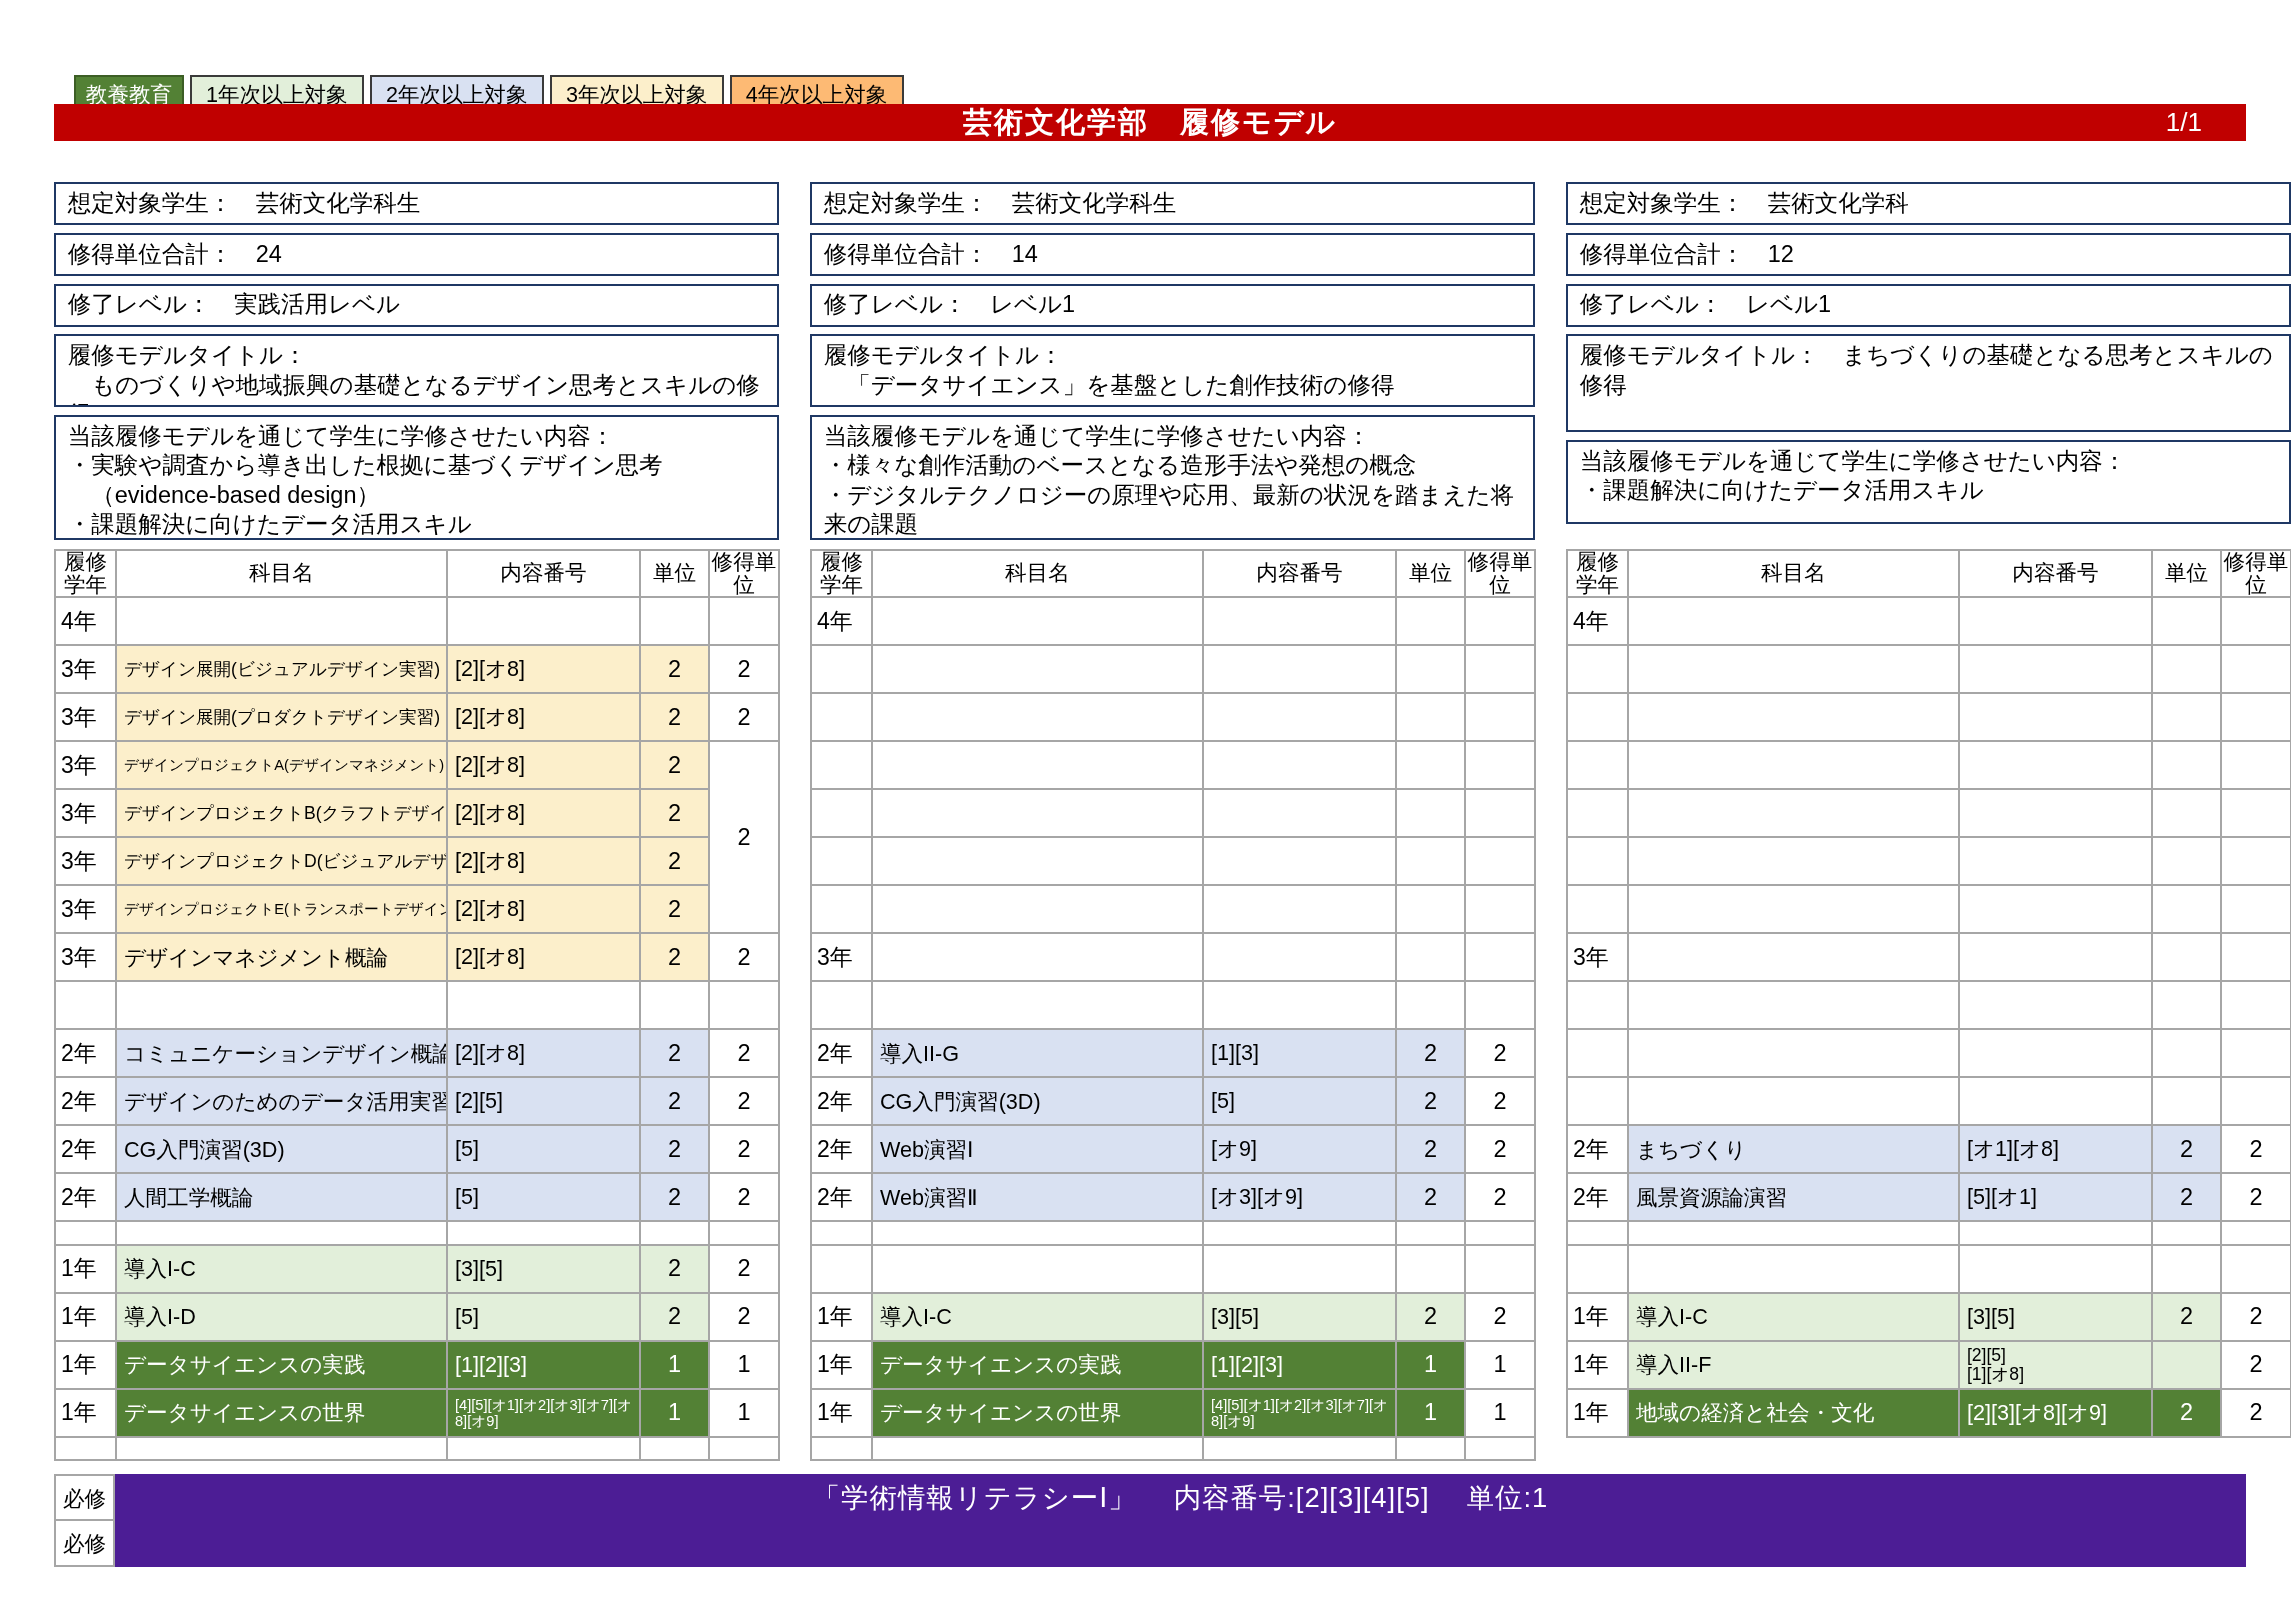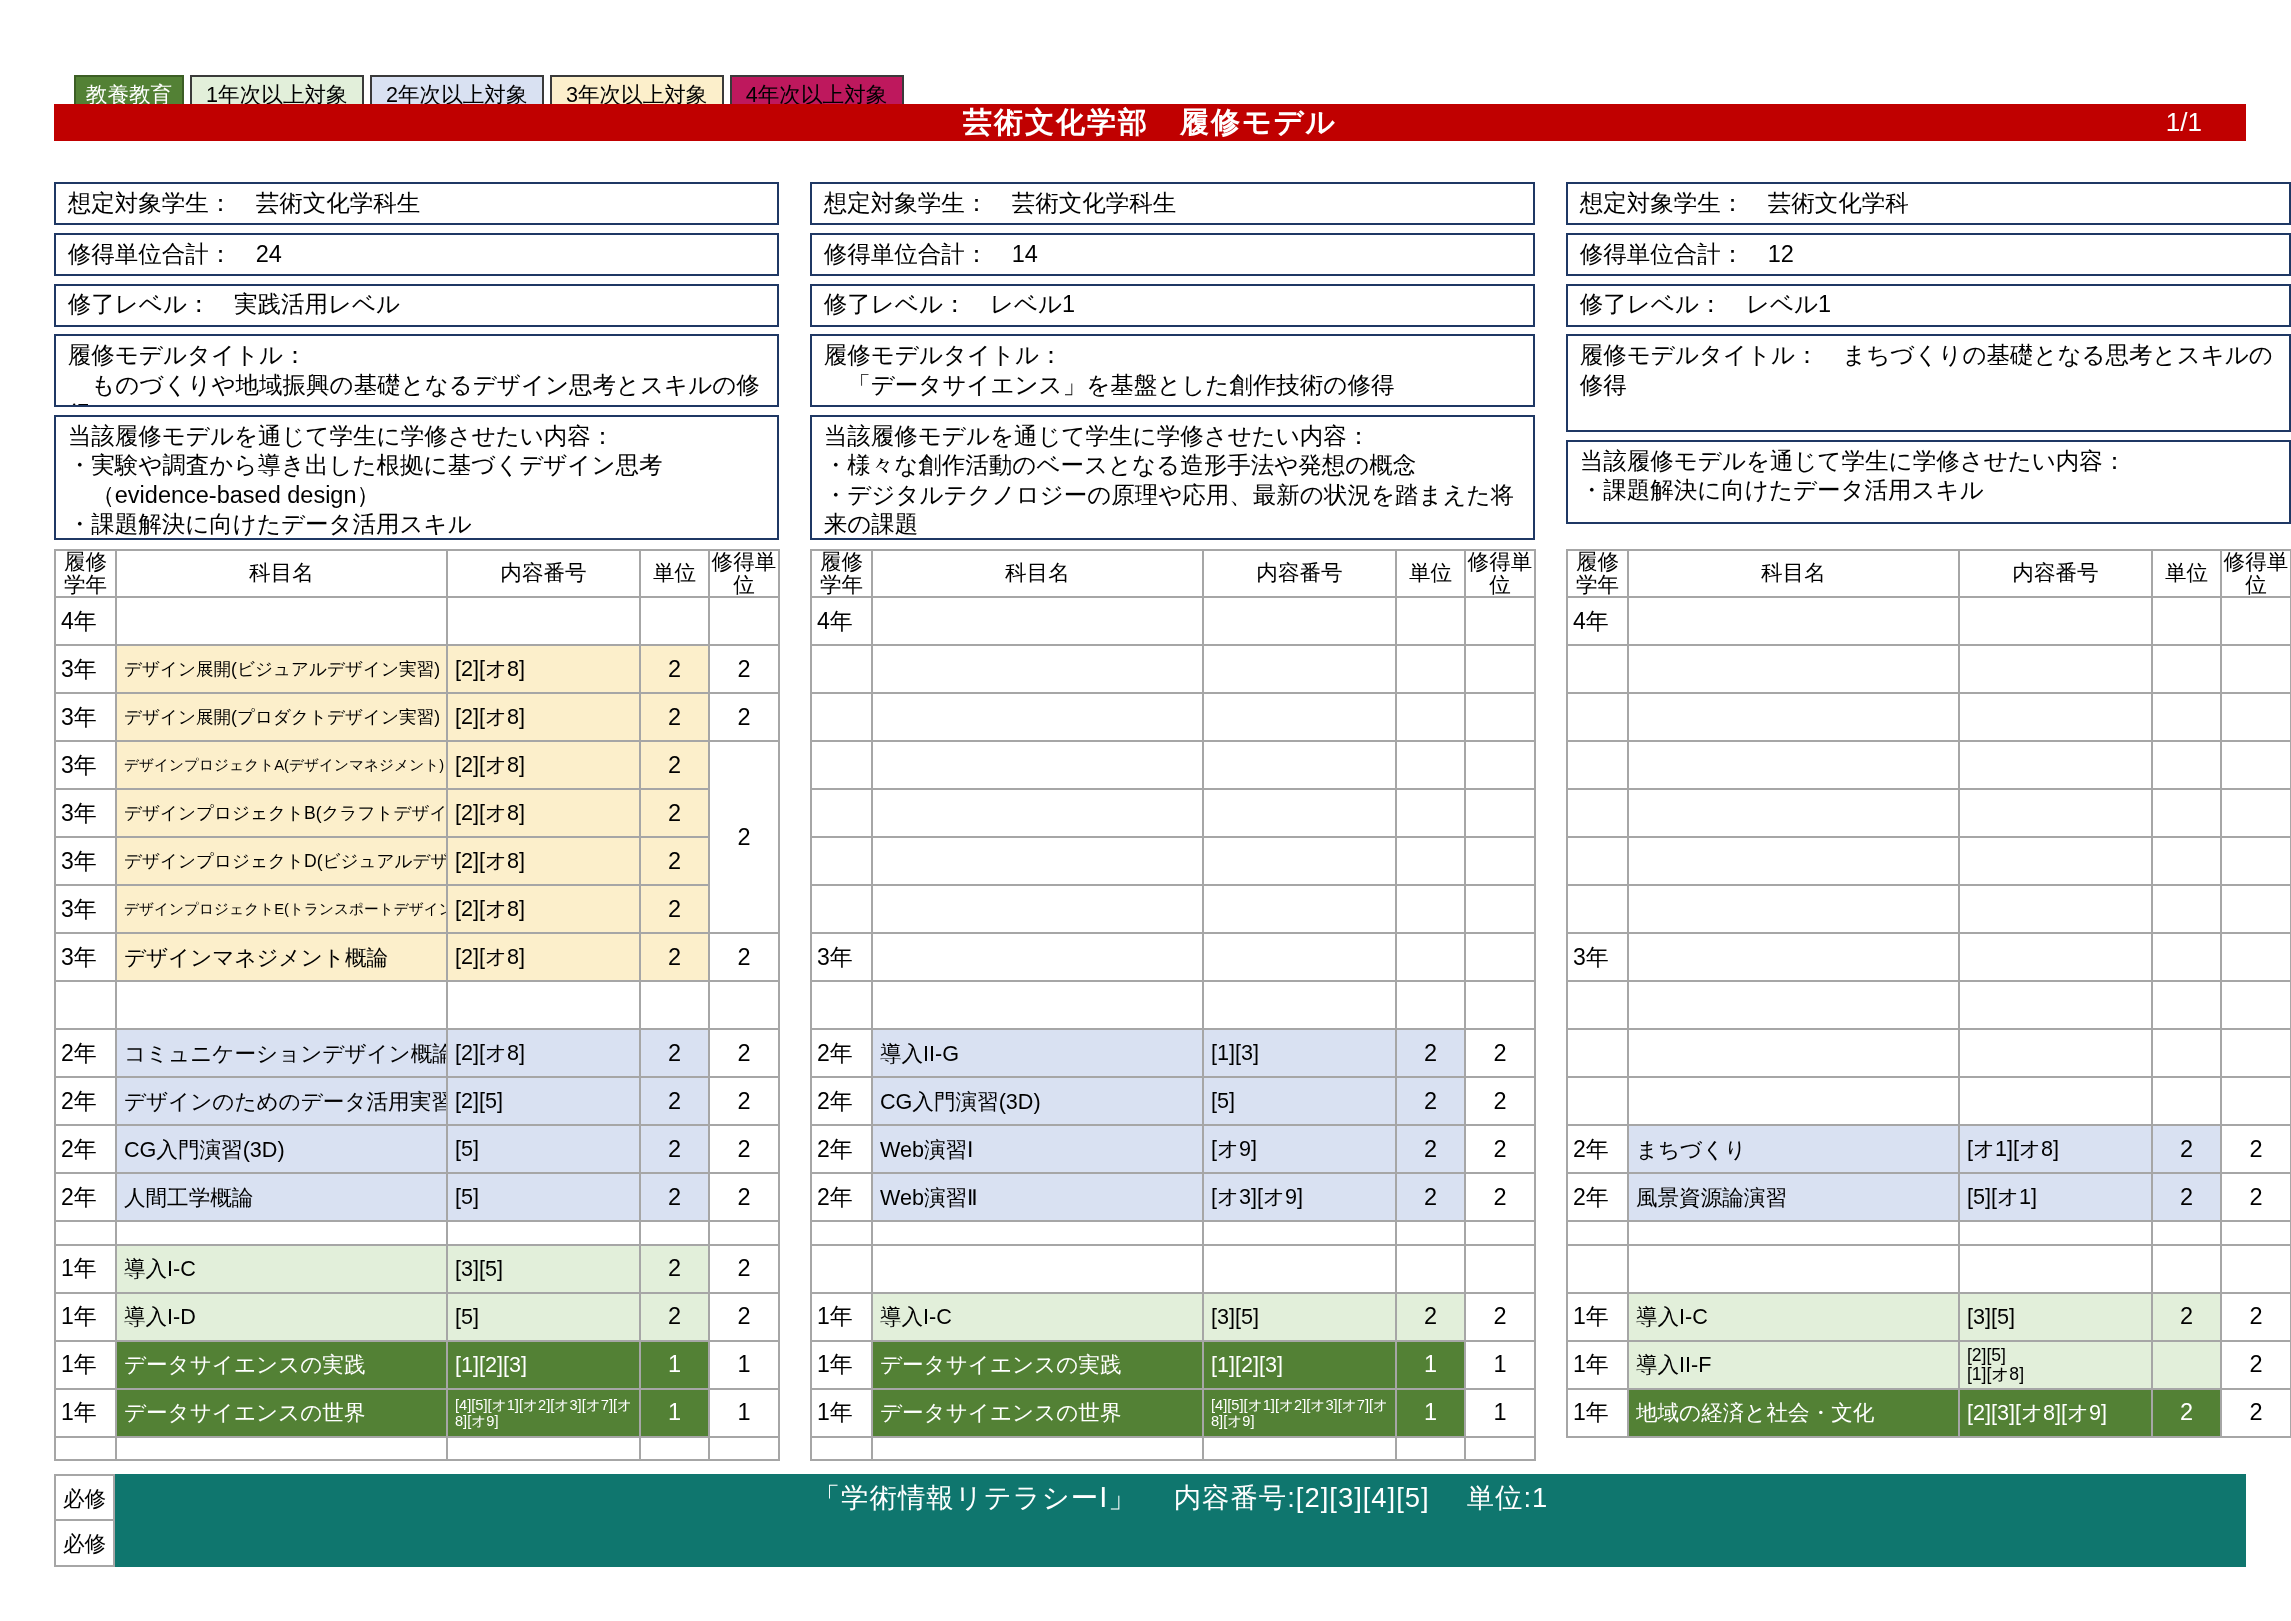--- a/index.html
+++ b/index.html
@@ -11,21 +11,21 @@
   
   .legend { position:absolute; top:35px; left:74px; display:flex; gap:5.9px; }
   .badge {
     height:39px; display:flex; align-items:center; justify-content:center;
     font-size:21.6px; border:2px solid #3a3a3a; width:174px;margin-top:40px;
   }
   .badge-dark  { width:110px; background:#538135; color:#fff; border-color:#3c5e25; }
   .badge-green { background:#E2EFDA; }
   .badge-blue  { background:#D9E1F2; }
   .badge-yellow{ background:#FCEFCB; }
-  .badge-pink  { background:#be185d; }
+  .badge-pink  { background:#fdba74; }
   
   .titlebar {
     position:absolute; top:104px; left:54px; width:2192px; height:37px;
     background:#C00000; color:#fff; display:flex; align-items:center; justify-content:center;
   }
   .titlebar .title { font-size:29px; font-weight:bold; letter-spacing:2px; }
   .titlebar .pageno { position:absolute; right:44px; font-size:26px; font-weight:normal;text-align:right; }
   
   .columns { position:absolute; top:182px; left:54px; display:flex; gap:31px; }
   .col { width:725px; }
@@ -65,21 +65,21 @@
   .bg-green  { background:#E2EFDA !important; }
   .bg-dark   { background:#538135 !important; color:#fff; }
   
   .bottomband { position:absolute; top:1474px; left:54px; width:2192px; display:flex; }
   .req-col { width:61px; display:flex; flex-direction:column; }
   .req-cell {
     height:48px; background:#fff; border:2.9px solid #A6A6A6;
     display:flex; align-items:center; justify-content:center; font-size:21.6px;
   }
   .req-cell + .req-cell { margin-top:-2.9px; }
-  .band-green { flex:1; background:#0f766e; display:flex; flex-direction:column;justify-content:space-between; }
+  .band-green { flex:1; background:#4c1d95; display:flex; flex-direction:column;justify-content:space-between; }
   .band-line {
     height:48px; color:#fff; font-size:27.4px; display:flex;
     align-items:center; justify-content:center; letter-spacing:1px;
   }
 </style>
 </head>
 <body>
 
 <div class="page">
 

